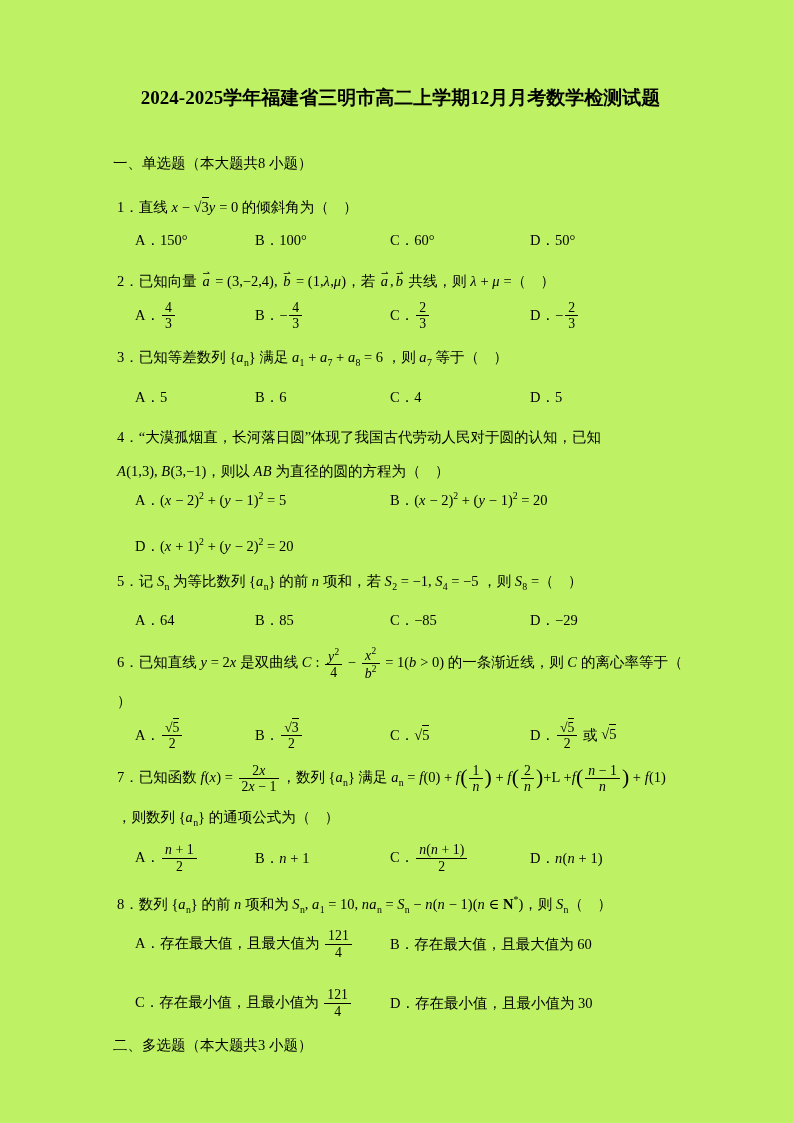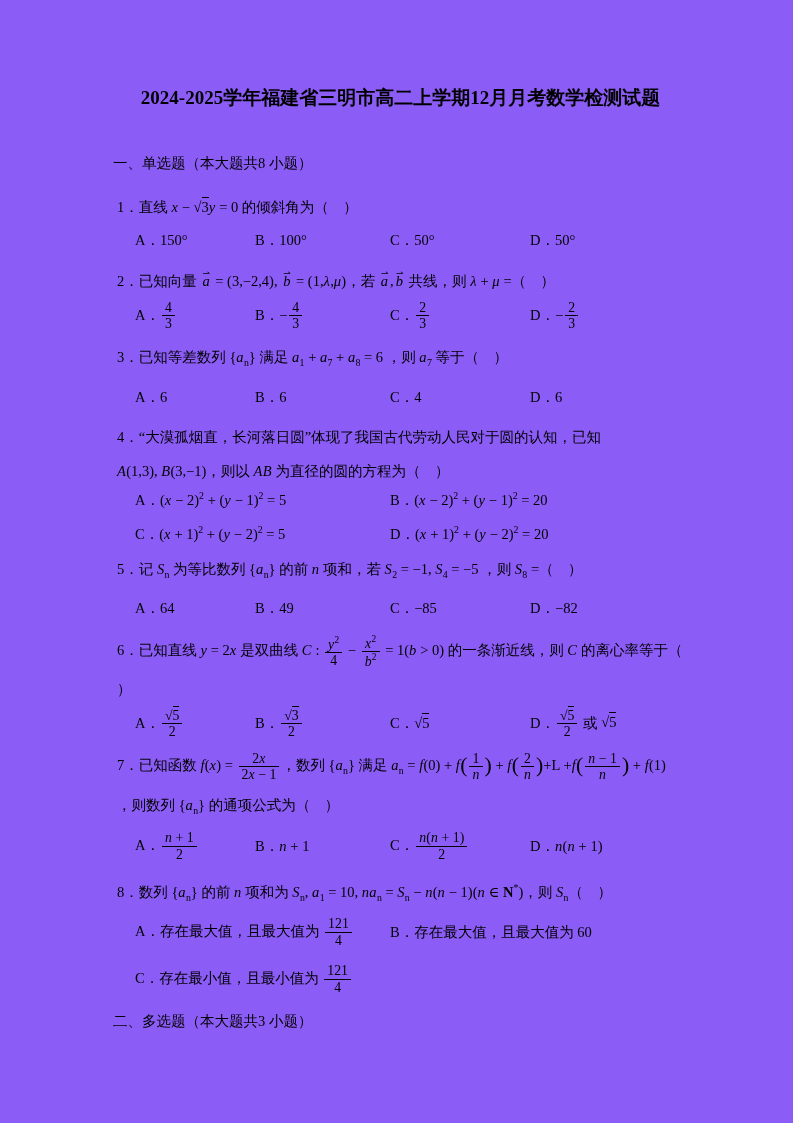--- a/index.html
+++ b/index.html
@@ -1,21 +1,21 @@
 <!DOCTYPE html>
 <html lang="zh"><head>
 <meta charset="utf-8">
 <style>
   html,body{margin:0;padding:0;background:#ffffff;}
   .page{
     position:relative;
     width:793px;height:1123px;
     box-sizing:border-box;
     padding:85px 105px 0 113px;
-    background:#8b5cf6;
+    background:#bef264;
     color:#000;
     font-family:"Liberation Serif","DejaVu Serif",serif;
     font-size:14.5px;
     overflow:hidden;
   }
   .title{
     font-size:19px;
     font-weight:bold;
     text-align:center;
     margin:0 0 36px 0;
@@ -32,21 +32,21 @@
     margin:4px 0 10px;
     align-items:center;
     min-height:30px;
   }
   .opts2{
     display:grid;
     grid-template-columns:255px auto;
     padding-left:22px;
     margin:4px 0 10px;
     align-items:center;
-    row-gap:14px;
+    row-gap:26px;
     min-height:30px;
   }
   .opt{white-space:nowrap;}
   
   i{font-style:italic;letter-spacing:0.3px;}
   sup,sub{font-size:0.68em;}
   .frac{
     display:inline-block;
     vertical-align:middle;
     text-align:center;
@@ -78,63 +78,62 @@
 
   <h1 class="title">2024-2025学年福建省三明市高二上学期12月月考数学检测试题</h1>
 
   <div class="section">一、单选题（本大题共8 小题）</div>
 
   <div class="q">
     <p class="stem">1．直线 <i>x</i> − <span class="sqrt"><span class="rad">3</span></span><i>y</i> = 0 的倾斜角为（　）</p>
     <div class="opts4">
       <span class="opt">A．150°</span>
       <span class="opt">B．100°</span>
-      <span class="opt">C．50°</span>
+      <span class="opt">C．60°</span>
       <span class="opt">D．50°</span>
     </div>
   </div>
 
   <div class="q">
     <p class="stem">2．已知向量 <span class="vec">a</span> = (3,−2,4), <span class="vec">b</span> = (1,<i>λ</i>,<i>μ</i>)，若 <span class="vec">a</span>,<span class="vec">b</span> 共线，则 <i>λ</i> + <i>μ</i> =（　）</p>
     <div class="opts4">
       <span class="opt">A．<span class="frac"><span class="fn">4</span><span class="fd">3</span></span></span>
       <span class="opt">B．−<span class="frac"><span class="fn">4</span><span class="fd">3</span></span></span>
       <span class="opt">C．<span class="frac"><span class="fn">2</span><span class="fd">3</span></span></span>
       <span class="opt">D．−<span class="frac"><span class="fn">2</span><span class="fd">3</span></span></span>
     </div>
   </div>
 
   <div class="q">
     <p class="stem">3．已知等差数列 {<i>a</i><sub>n</sub>} 满足 <i>a</i><sub>1</sub> + <i>a</i><sub>7</sub> + <i>a</i><sub>8</sub> = 6 ，则 <i>a</i><sub>7</sub> 等于（　）</p>
     <div class="opts4">
-      <span class="opt">A．6</span>
+      <span class="opt">A．5</span>
       <span class="opt">B．6</span>
       <span class="opt">C．4</span>
-      <span class="opt">D．6</span>
+      <span class="opt">D．5</span>
     </div>
   </div>
 
   <div class="q">
     <p class="stem">4．“大漠孤烟直，长河落日圆”体现了我国古代劳动人民对于圆的认知，已知</p>
     <p class="stem"><i>A</i>(1,3), <i>B</i>(3,−1)，则以 <i>AB</i> 为直径的圆的方程为（　）</p>
     <div class="opts2">
       <span class="opt">A．(<i>x</i> − 2)<sup>2</sup> + (<i>y</i> − 1)<sup>2</sup> = 5</span>
       <span class="opt">B．(<i>x</i> − 2)<sup>2</sup> + (<i>y</i> − 1)<sup>2</sup> = 20</span>
-      <span class="opt">C．(<i>x</i> + 1)<sup>2</sup> + (<i>y</i> − 2)<sup>2</sup> = 5</span>
       <span class="opt">D．(<i>x</i> + 1)<sup>2</sup> + (<i>y</i> − 2)<sup>2</sup> = 20</span>
     </div>
   </div>
 
   <div class="q">
     <p class="stem">5．记 <i>S</i><sub>n</sub> 为等比数列 {<i>a</i><sub>n</sub>} 的前 <i>n</i> 项和，若 <i>S</i><sub>2</sub> = −1, <i>S</i><sub>4</sub> = −5 ，则 <i>S</i><sub>8</sub> =（　）</p>
     <div class="opts4">
       <span class="opt">A．64</span>
-      <span class="opt">B．49</span>
+      <span class="opt">B．85</span>
       <span class="opt">C．−85</span>
-      <span class="opt">D．−82</span>
+      <span class="opt">D．−29</span>
     </div>
   </div>
 
   <div class="q">
     <p class="stem">6．已知直线 <i>y</i> = 2<i>x</i> 是双曲线 <i>C</i> : <span class="frac"><span class="fn"><i>y</i><sup>2</sup></span><span class="fd">4</span></span> − <span class="frac"><span class="fn"><i>x</i><sup>2</sup></span><span class="fd"><i>b</i><sup>2</sup></span></span> = 1(<i>b</i> &gt; 0) 的一条渐近线，则 <i>C</i> 的离心率等于（</p>
     <p class="stem">）</p>
     <div class="opts4">
       <span class="opt">A．<span class="frac"><span class="fn"><span class="sqrt"><span class="rad">5</span></span></span><span class="fd">2</span></span></span>
       <span class="opt">B．<span class="frac"><span class="fn"><span class="sqrt"><span class="rad">3</span></span></span><span class="fd">2</span></span></span>
       <span class="opt">C．<span class="sqrt"><span class="rad">5</span></span></span>
@@ -152,18 +151,19 @@
       <span class="opt">D．<i>n</i>(<i>n</i> + 1)</span>
     </div>
   </div>
 
   <div class="q">
     <p class="stem">8．数列 {<i>a</i><sub>n</sub>} 的前 <i>n</i> 项和为 <i>S</i><sub>n</sub>, <i>a</i><sub>1</sub> = 10, <i>na</i><sub>n</sub> = <i>S</i><sub>n</sub> − <i>n</i>(<i>n</i> − 1)(<i>n</i> ∈ <b>N</b><sup>*</sup>)，则 <i>S</i><sub>n</sub>（　）</p>
     <div class="opts2">
       <span class="opt">A．存在最大值，且最大值为 <span class="frac"><span class="fn">121</span><span class="fd">4</span></span></span>
       <span class="opt">B．存在最大值，且最大值为 60</span>
       <span class="opt">C．存在最小值，且最小值为 <span class="frac"><span class="fn">121</span><span class="fd">4</span></span></span>
+      <span class="opt">D．存在最小值，且最小值为 30</span>
     </div>
   </div>
 
   <div class="section section2">二、多选题（本大题共3 小题）</div>
 
 </div>
 
 </body></html>

